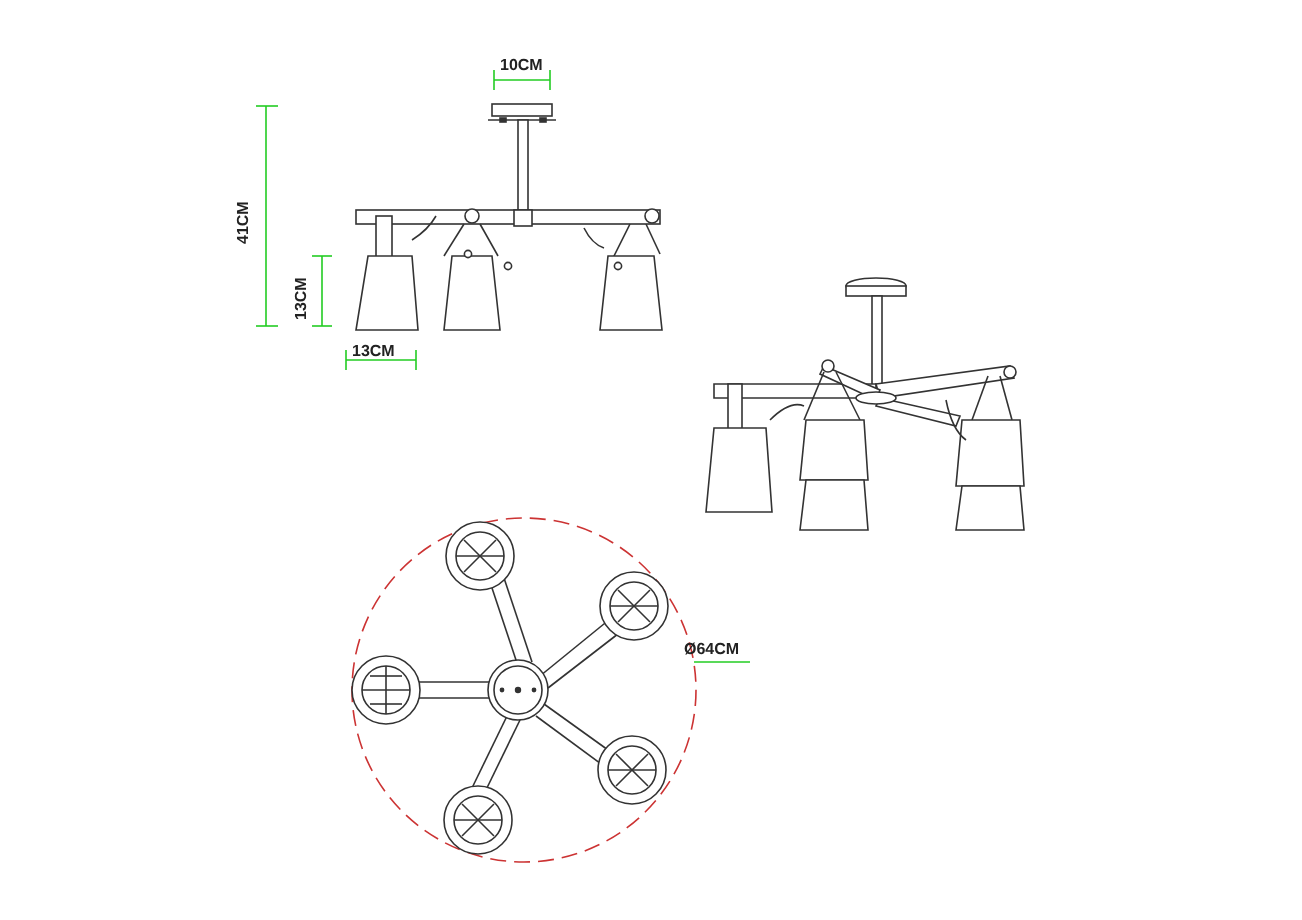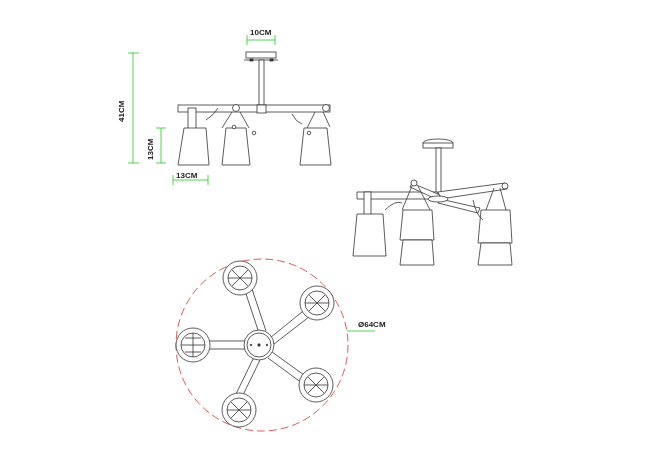--- a/index.html
+++ b/index.html
@@ -155,13 +155,13 @@
           <line x1="185" y1="352" x2="201" y2="352"></line>
       </g>
     </g>
   </g>
 </svg>
 
 <div class="dim-label" style="left:250px;top:28px;">10CM</div>
 <div class="dim-label vert" style="left:117px;top:122px;">41CM</div>
 <div class="dim-label vert" style="left:146px;top:160px;">13CM</div>
 <div class="dim-label" style="left:176px;top:171px;">13CM</div>
-<div class="dim-label" style="left:358px;top:320px;text-align:center;">Ø64CM</div>
+<div class="dim-label" style="left:342px;top:320px;text-align:center;">Ø64CM</div>
 
 </body></html>

